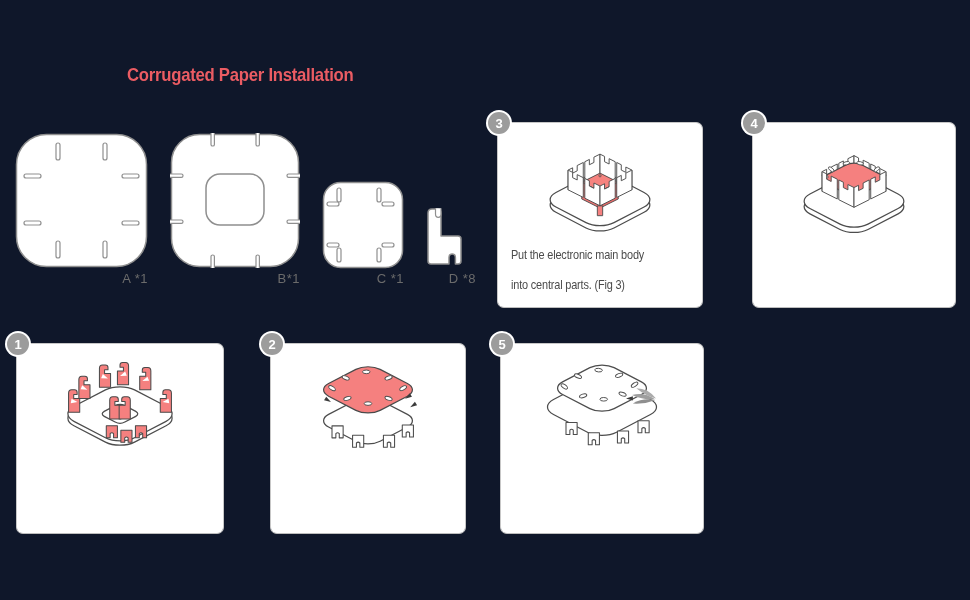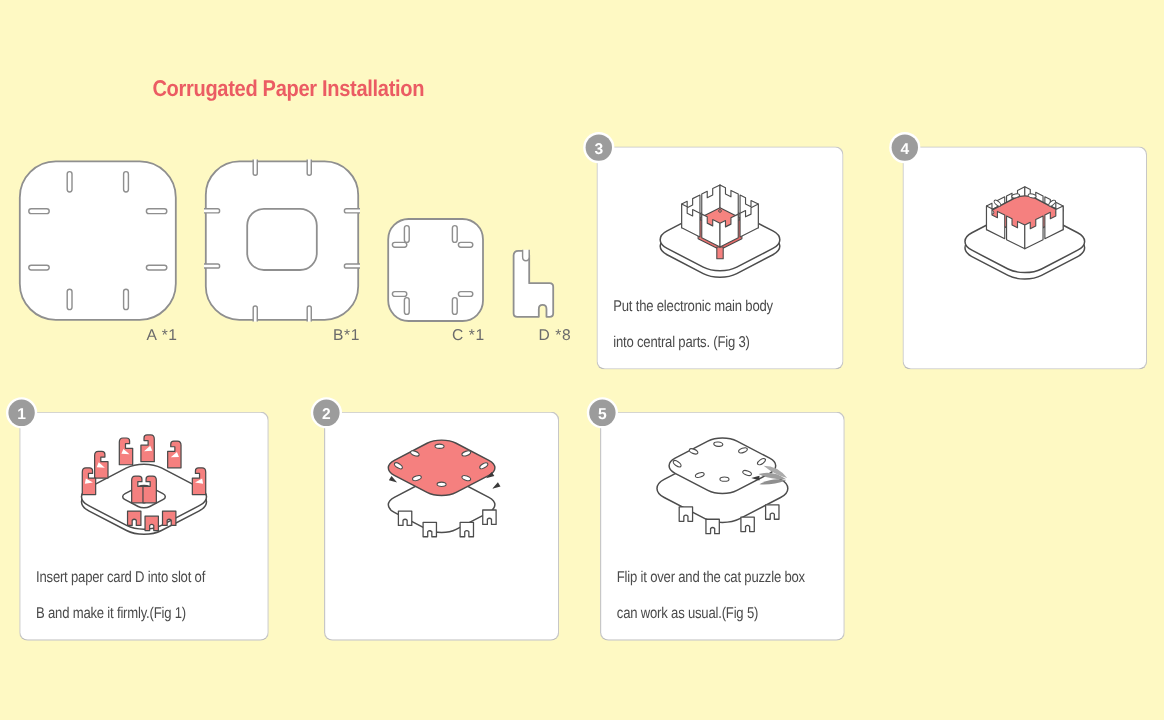--- a/index.html
+++ b/index.html
@@ -1,18 +1,18 @@
 <!DOCTYPE html>
 <html><head>
 <meta charset="utf-8">
 <style>
   * { margin:0; padding:0; box-sizing:border-box; }
   html,body { background:#fff; }
   .canvas {
-    position:relative; width:970px; height:600px; background:#fef9c3;
+    position:relative; width:970px; height:600px; background:#0f172a;
     font-family:"Liberation Sans", sans-serif; overflow:hidden;
   }
   .title {
     position:absolute; left:127px; top:64px;
     font-size:19px; font-weight:bold; color:#eb5c63;
     letter-spacing:-0.3px; white-space:nowrap;
     transform:scaleX(0.88); transform-origin:0 50%;
   }
   .part-fig { position:absolute; }
   .part-label {
@@ -340,24 +340,20 @@
             <use href="#arrW" class="aw"></use>
           </g>
         <g transform="translate(43,63) rotate(10)">
             <use href="#arrW" class="aw"></use>
           </g>
         <g transform="translate(157,63) rotate(170)">
             <use href="#arrW" class="aw"></use>
           </g>
       </g>
     </svg>
-    <div class="cap">
-      <div class="cap-line">Insert paper card D into slot of</div>
-      <div class="cap-line">B and make it firmly.(Fig 1)</div>
-    </div>
   </section>
 
   <section class="step-box" style="left:270px; top:343px; width:196px; height:191px;">
     <div class="badge">2</div>
     <svg class="illus" width="196" height="120" viewBox="0 0 200 140">
       <g>
         <g transform="translate(100,86)">
             <use href="#card84" class="w"></use>
           </g>
         <g transform="translate(58,92)">
@@ -465,19 +461,15 @@
       </g>
       <g class="paw" transform="translate(162,61)">
         <path d="M0,0 Q-13,-9 -27,-5 Q-14,1 0,0" fill="#9e9e9e"></path>
         <path d="M0,1 Q-14,-2 -26,5 Q-13,6 0,1" fill="#8f8f8f"></path>
         <path d="M1,-1 Q-8,-13 -22,-13 Q-11,-4 1,-1" fill="#ababab"></path>
       </g>
       <g transform="translate(136,60) rotate(180)">
         <use href="#arrB" class="ab"></use>
       </g>
     </svg>
-    <div class="cap">
-      <div class="cap-line">Flip it over and the cat puzzle box</div>
-      <div class="cap-line">can work as usual.(Fig 5)</div>
-    </div>
   </section>
 
 </div>
 
 </body></html>

